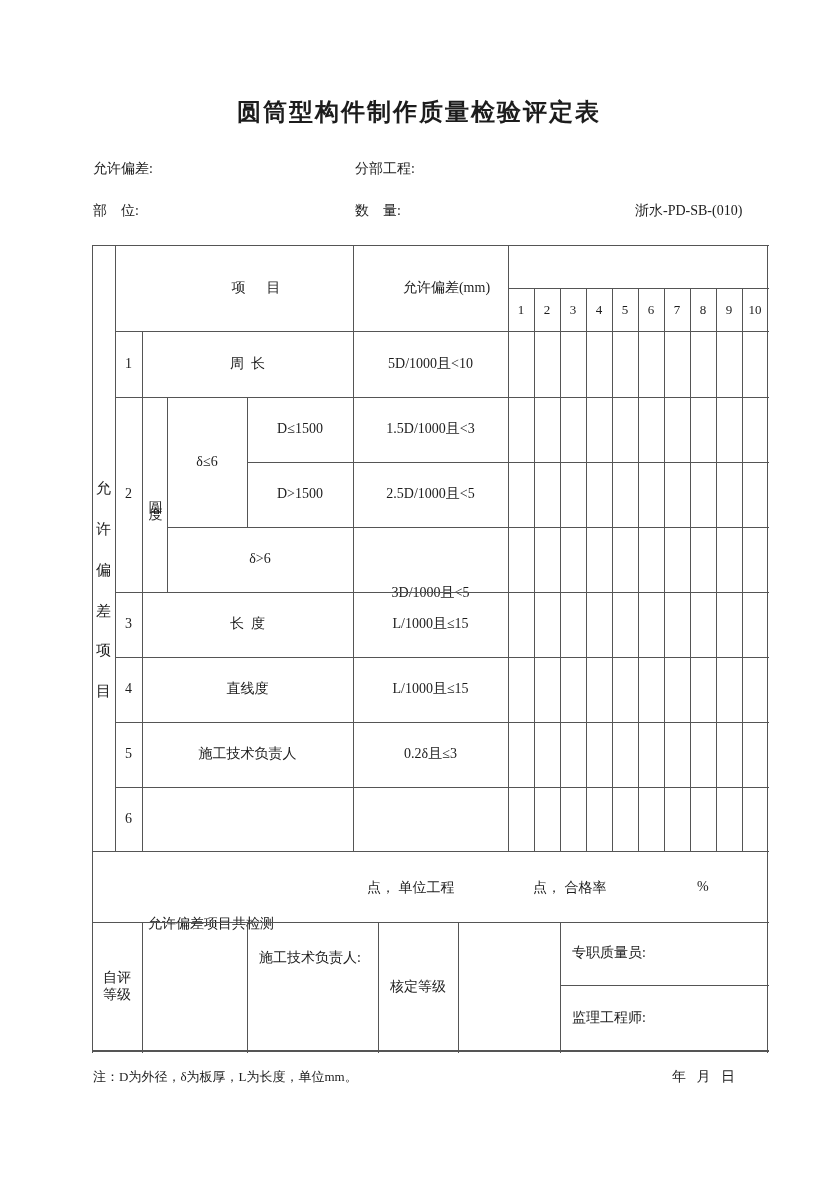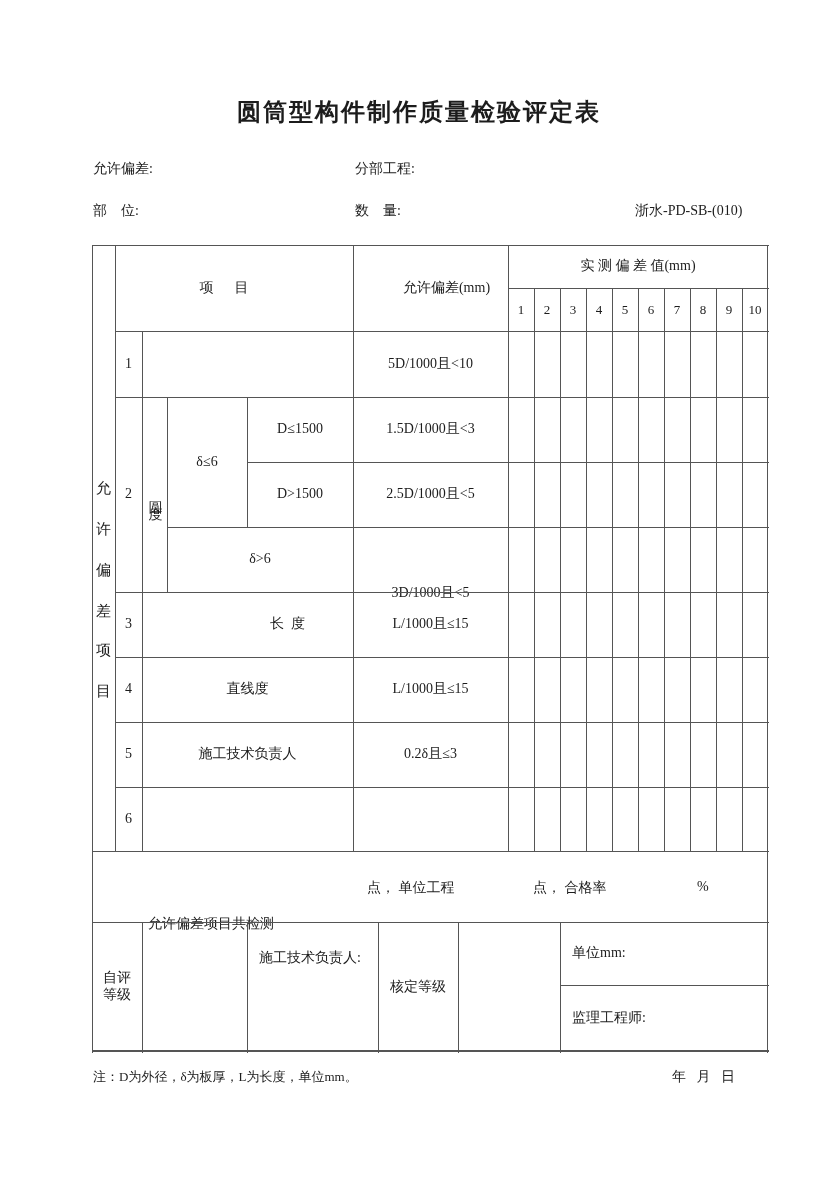--- a/index.html
+++ b/index.html
@@ -55,57 +55,57 @@
 <div class="abs blank-fill" style="left:432px;top:158px;width:170px;"></div>
 
 <div class="abs info-label" style="left:93px;top:202px;">部    位:</div>
 <div class="abs blank-fill" style="left:170px;top:200px;width:170px;"></div>
 <div class="abs info-label" style="left:355px;top:202px;">数    量:</div>
 <div class="abs blank-fill" style="left:432px;top:200px;width:150px;"></div>
 <div class="abs info-label" style="left:635px;top:202px;">浙水-PD-SB-(010)</div>
 
 <div class="abs" id="table">
 
-  <div class="cell" style="left:13px;top:0;width:238px;height:86px;">项      目</div>
+  <div class="cell" style="left:23px;top:0;width:238px;height:86px;padding-left:22px;">项      目</div>
   <div class="cell" style="left:261px;top:0;width:155px;height:86px;margin-left:16px;">允许偏差(mm)</div>
-  <div class="cell" style="left:416px;top:0;width:260px;height:43px;">实 测 偏 差 值(mm)</div>
   <div id="measure-cols">
       <div class="cell" style="left: 416px; top: 43px; width: 26px; height: 43px; font-size: 13px;">1</div>
       <div class="cell" style="left: 442px; top: 43px; width: 26px; height: 43px; font-size: 13px;">2</div>
       <div class="cell" style="left: 468px; top: 43px; width: 26px; height: 43px; font-size: 13px;">3</div>
       <div class="cell" style="left: 494px; top: 43px; width: 26px; height: 43px; font-size: 13px;">4</div>
       <div class="cell" style="left: 520px; top: 43px; width: 26px; height: 43px; font-size: 13px;">5</div>
       <div class="cell" style="left: 546px; top: 43px; width: 26px; height: 43px; font-size: 13px;">6</div>
       <div class="cell" style="left: 572px; top: 43px; width: 26px; height: 43px; font-size: 13px;">7</div>
       <div class="cell" style="left: 598px; top: 43px; width: 26px; height: 43px; font-size: 13px;">8</div>
       <div class="cell" style="left: 624px; top: 43px; width: 26px; height: 43px; font-size: 13px;">9</div>
       <div class="cell" style="left: 650px; top: 43px; width: 26px; height: 43px; font-size: 13px;">10</div>
     </div>
 
   <div class="cell" style="left:0;top:86px;width:23px;height:520px;">
     <span class="vert side-label">允许偏差项目</span>
   </div>
 
   <div class="cell" style="left:23px;top:86px;width:27px;height:66px;">1</div>
+  <div class="cell" style="left:50px;top:86px;width:211px;height:66px;">周  长</div>
   <div class="cell" style="left:261px;top:86px;width:155px;height:66px;">5D/1000且&lt;10</div>
 
   <div class="cell" style="left:23px;top:152px;width:27px;height:195px;">2</div>
   <div class="cell" style="left:50px;top:152px;width:25px;height:195px;">
     <span class="vert group-label">圆度</span>
   </div>
   <div class="cell" style="left:75px;top:152px;width:80px;height:130px;">δ≤6</div>
   <div class="cell" style="left:155px;top:152px;width:106px;height:65px;">D≤1500</div>
   <div class="cell" style="left:261px;top:152px;width:155px;height:65px;">1.5D/1000且&lt;3</div>
   <div class="cell" style="left:155px;top:217px;width:106px;height:65px;">D&gt;1500</div>
   <div class="cell" style="left:261px;top:217px;width:155px;height:65px;">2.5D/1000且&lt;5</div>
   <div class="cell" style="left:75px;top:282px;width:186px;height:65px;text-align:right;">δ&gt;6</div>
   <div class="cell" style="left:261px;top:288px;width:155px;height:65px;margin-top:28px;">3D/1000且&lt;5</div>
 
   <div class="cell" style="left:23px;top:347px;width:27px;height:65px;">3</div>
-  <div class="cell" style="left:50px;top:347px;width:211px;height:65px;padding-left:40px;">长  度</div>
+  <div class="cell" style="left:50px;top:347px;width:211px;height:65px;">长  度</div>
   <div class="cell" style="left:261px;top:347px;width:155px;height:65px;">L/1000且≤15</div>
 
   <div class="cell" style="left:23px;top:412px;width:27px;height:65px;">4</div>
   <div class="cell" style="left:50px;top:412px;width:211px;height:65px;">直线度</div>
   <div class="cell" style="left:261px;top:412px;width:155px;height:65px;">L/1000且≤15</div>
 
   <div class="cell" style="left:23px;top:477px;width:27px;height:65px;">5</div>
   <div class="cell" style="left:50px;top:477px;width:211px;height:65px;">施工技术负责人</div>
   <div class="cell" style="left:261px;top:477px;width:155px;height:65px;">0.2δ且≤3</div>
 
@@ -128,21 +128,21 @@
   <div class="cell" style="left:0;top:677px;width:50px;height:130px;">
     <span class="wrap2">自评等级</span>
   </div>
   <div class="fill-region" style="left:50px;top:677px;width:105px;height:130px;"></div>
   <div class="cell left-pad" style="left:155px;top:677px;width:131px;height:130px;align-items:flex-start;margin-top:28px;">
     <span>施工技术负责人:</span>
   </div>
   <div class="cell" style="left:286px;top:677px;width:80px;height:130px;">核定等级</div>
   <div class="fill-region" style="left:366px;top:677px;width:102px;height:130px;"></div>
   <div class="cell left-pad" style="left:468px;top:677px;width:208px;height:63px;">
-    <span>单位mm:</span>
+    <span>专职质量员:</span>
   </div>
   <div class="cell left-pad" style="left:468px;top:740px;width:208px;height:67px;">
     <span>监理工程师:</span>
   </div>
 <div class="hl" style="top: 0px; left: 0px; width: 677px; height: 1px;"></div>
     <div class="hl" style="top: 43px; left: 416px; width: 261px; height: 1px;"></div>
     <div class="hl" style="top: 86px; left: 23px; width: 654px; height: 1px;"></div>
     <div class="hl" style="top: 152px; left: 23px; width: 654px; height: 1px;"></div>
     <div class="hl" style="top: 217px; left: 155px; width: 522px; height: 1px;"></div>
     <div class="hl" style="top: 282px; left: 75px; width: 602px; height: 1px;"></div>

